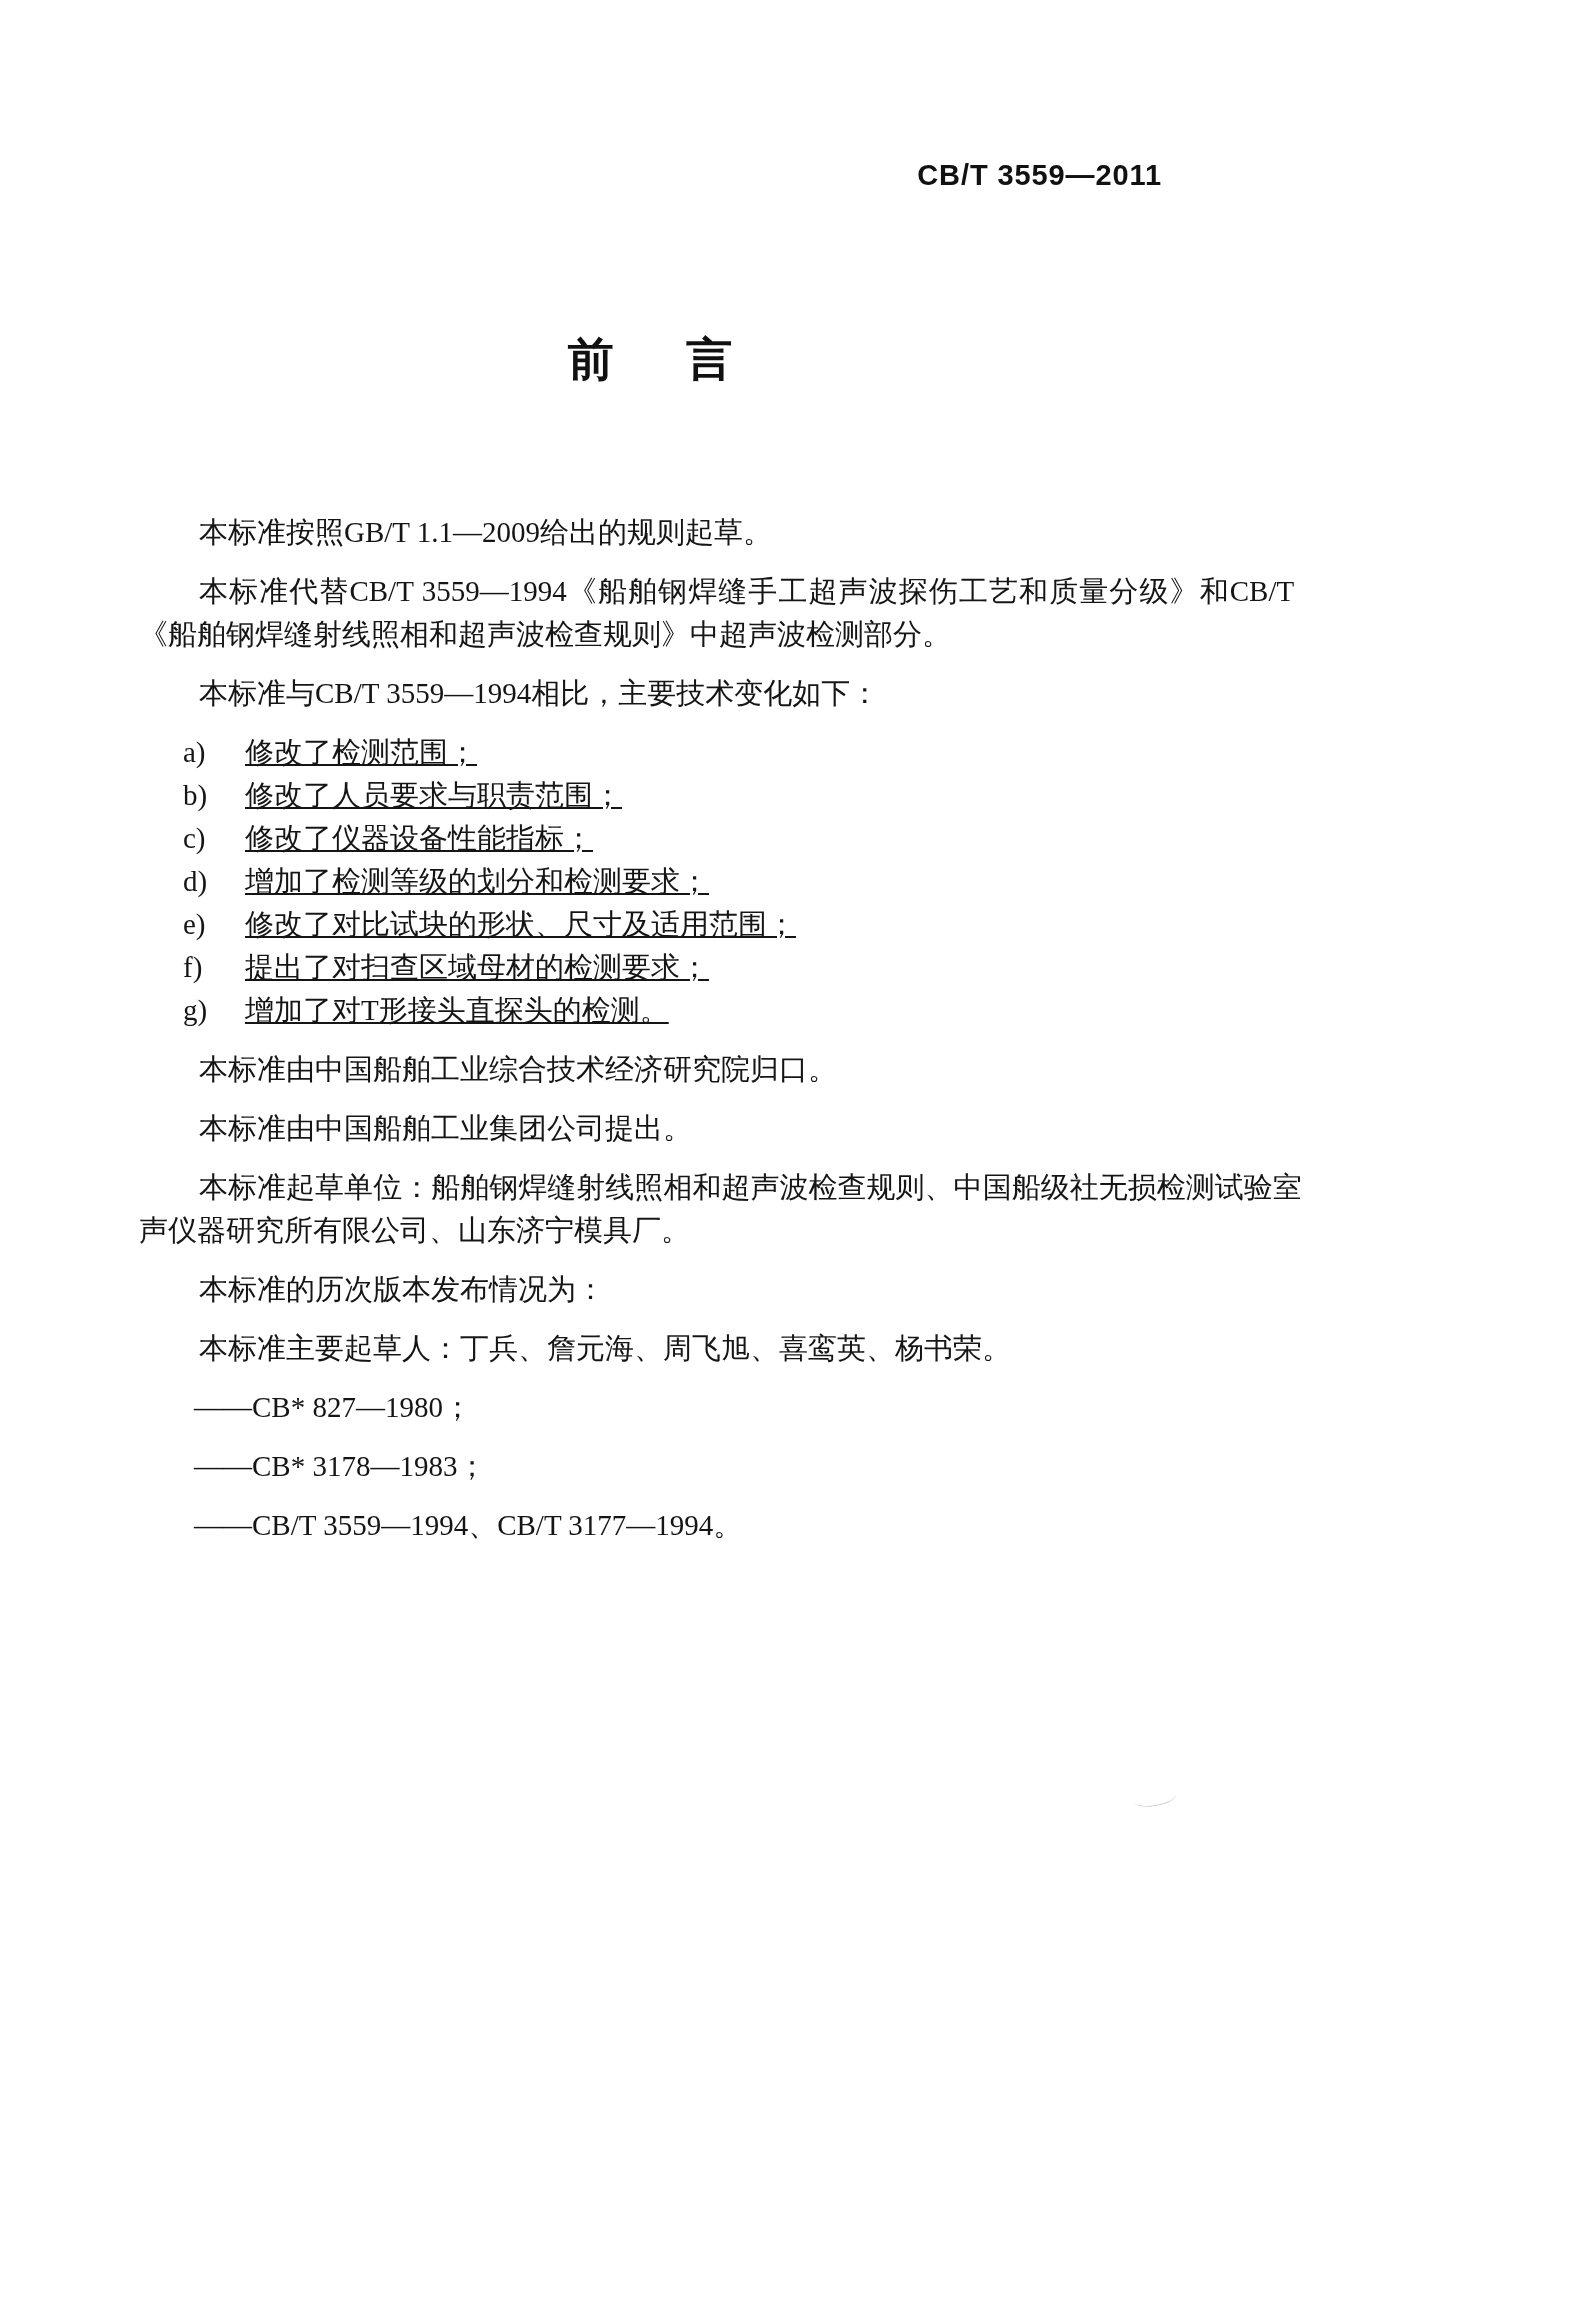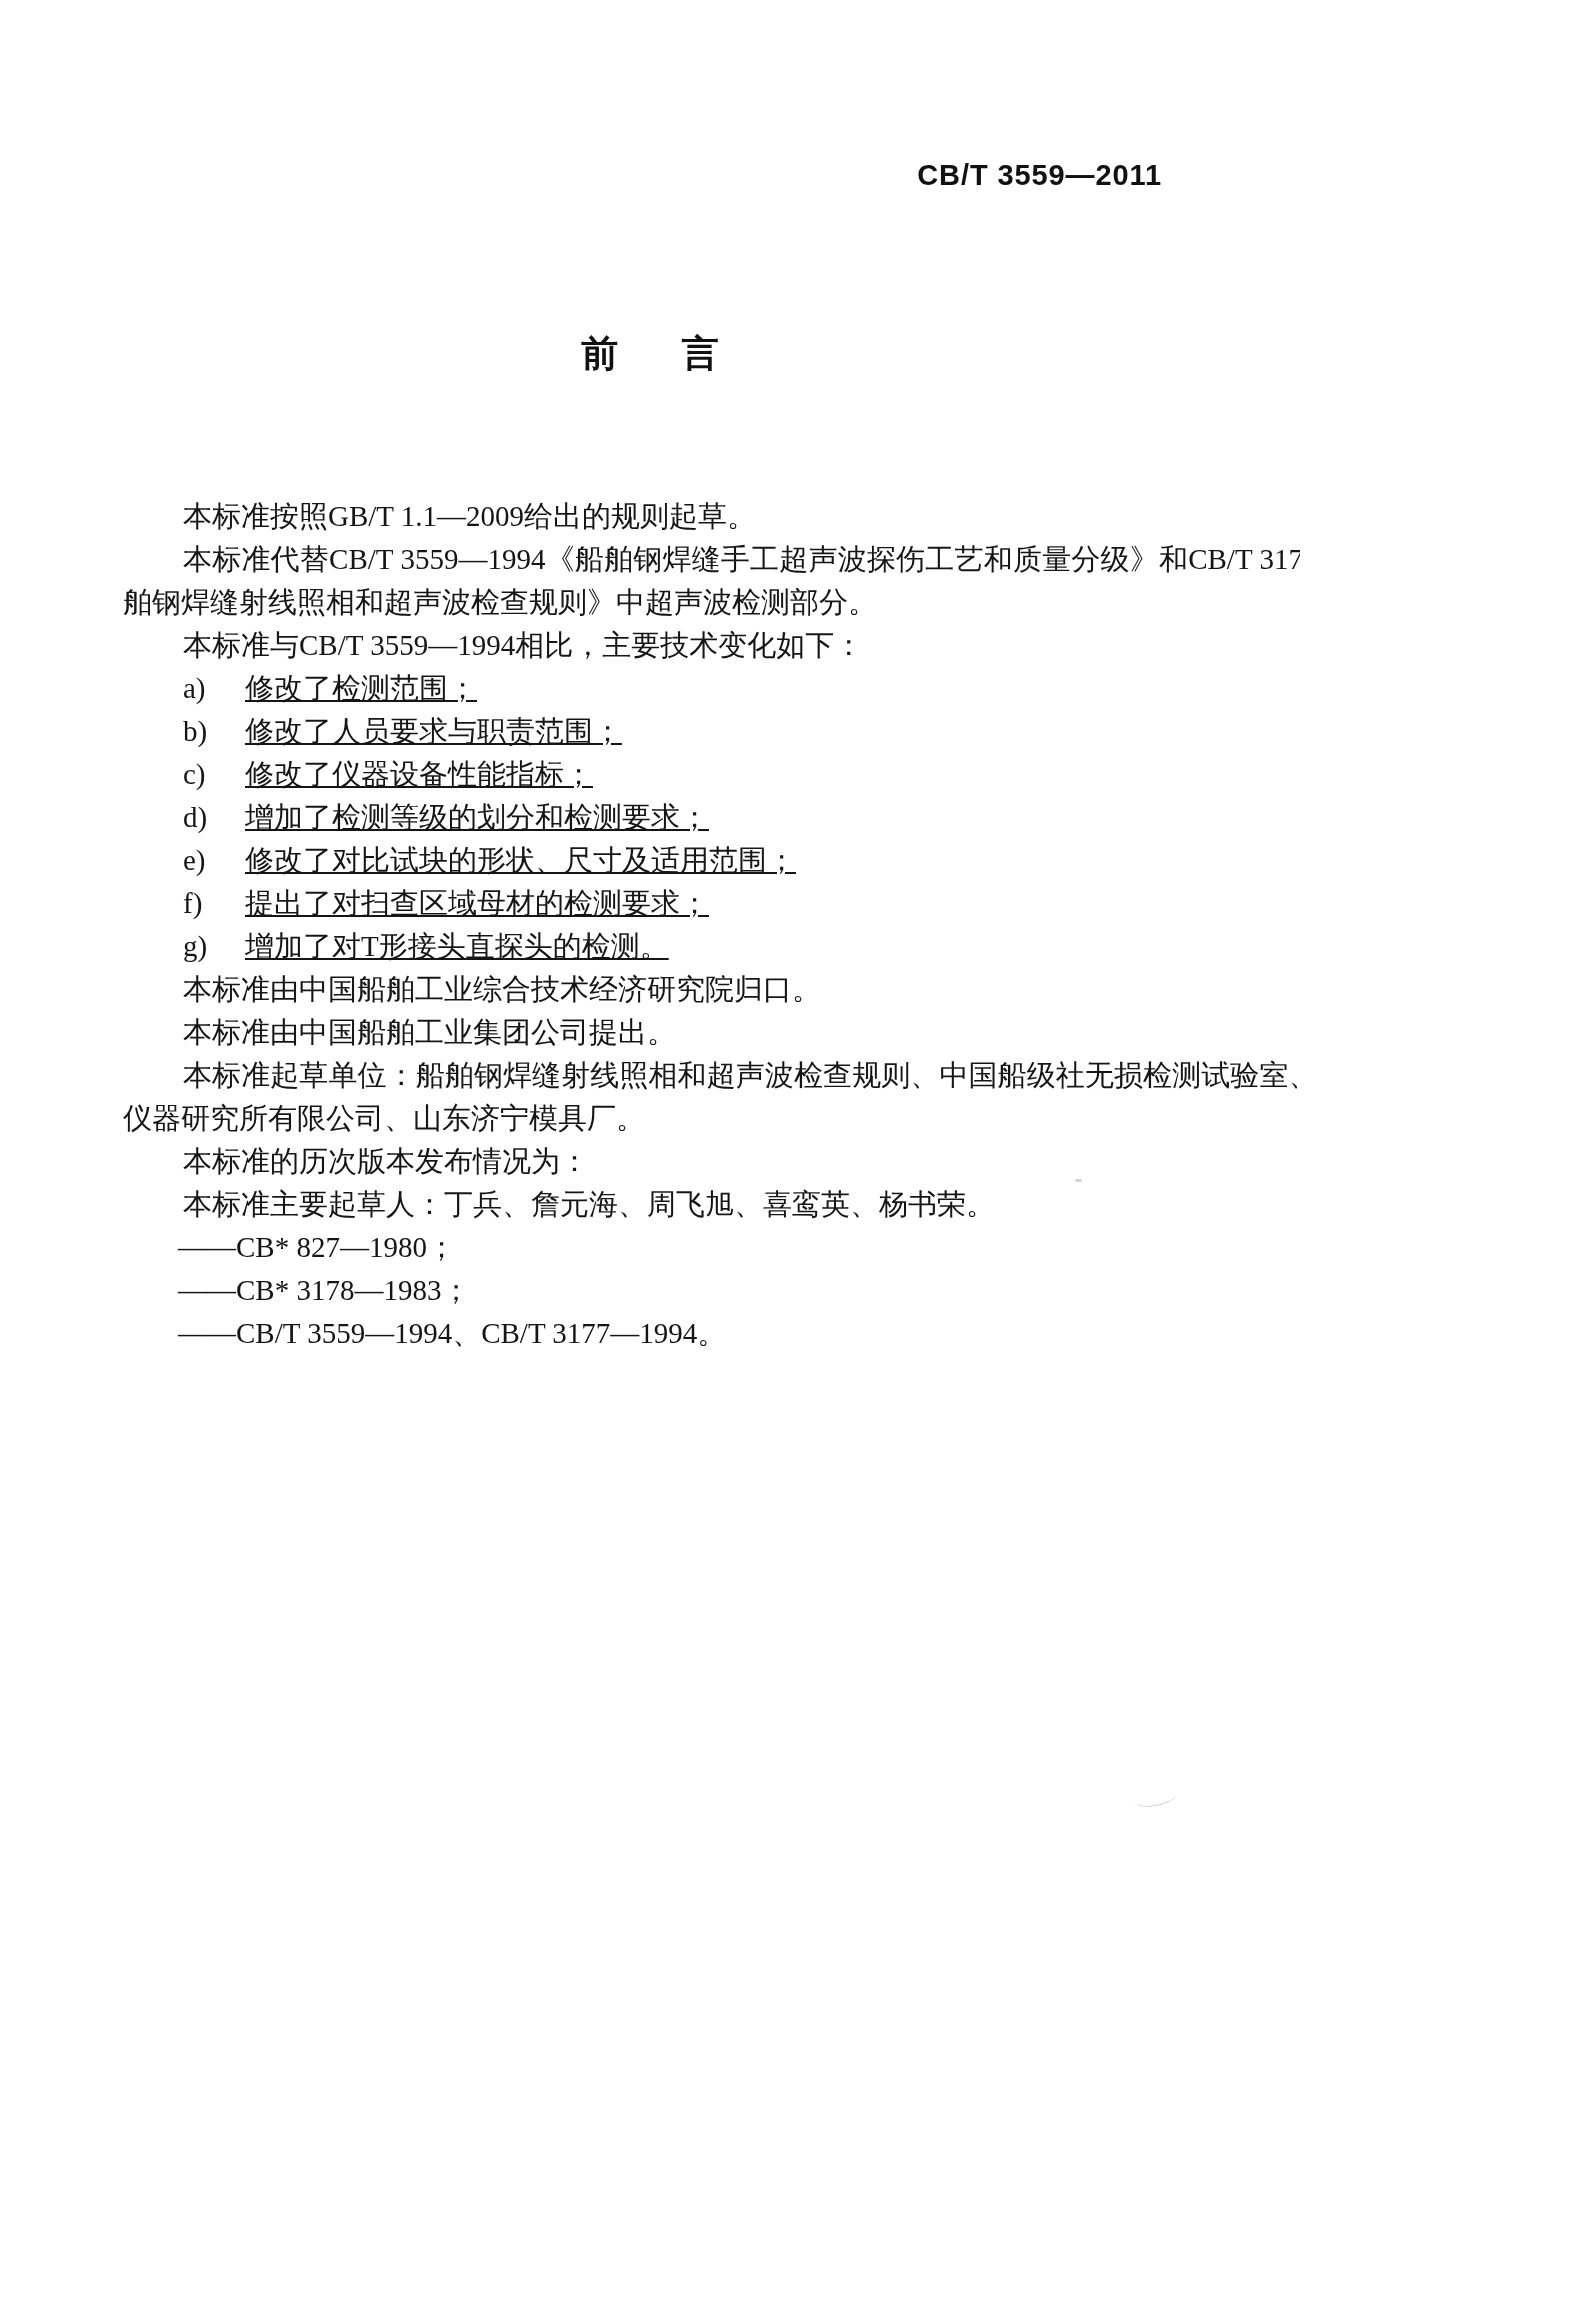--- a/index.html
+++ b/index.html
@@ -28,37 +28,37 @@
   }
   
   .title {
     position: absolute;
     top: 329px;
     left: 0;
     width: 100%;
     text-align: center;
     font-family: "Liberation Sans", "DejaVu Sans", sans-serif;
     font-weight: 700;
-    font-size: 37px;
+    font-size: 46px;
     letter-spacing: 13.2px;
     padding-left: 13.2px; 
     color: #111;
   }
   
   .body-block {
     position: absolute;
     left: 123px;
     top: 495px;
     width: 1340px;
     font-size: 29px;
     line-height: 43px;
     text-align: justify;
     color: #151515;
   }
-  .body-block p { margin: 0; }
+  .body-block p { margin: 16px; }
   .para-indent { text-indent: 60px; }
   .change-item {
     display: flex;
     padding-left: 60px;
   }
   .change-letter {
     flex: none;
     width: 62px;
     font-family: "Liberation Serif", "DejaVu Serif", serif;
   }

